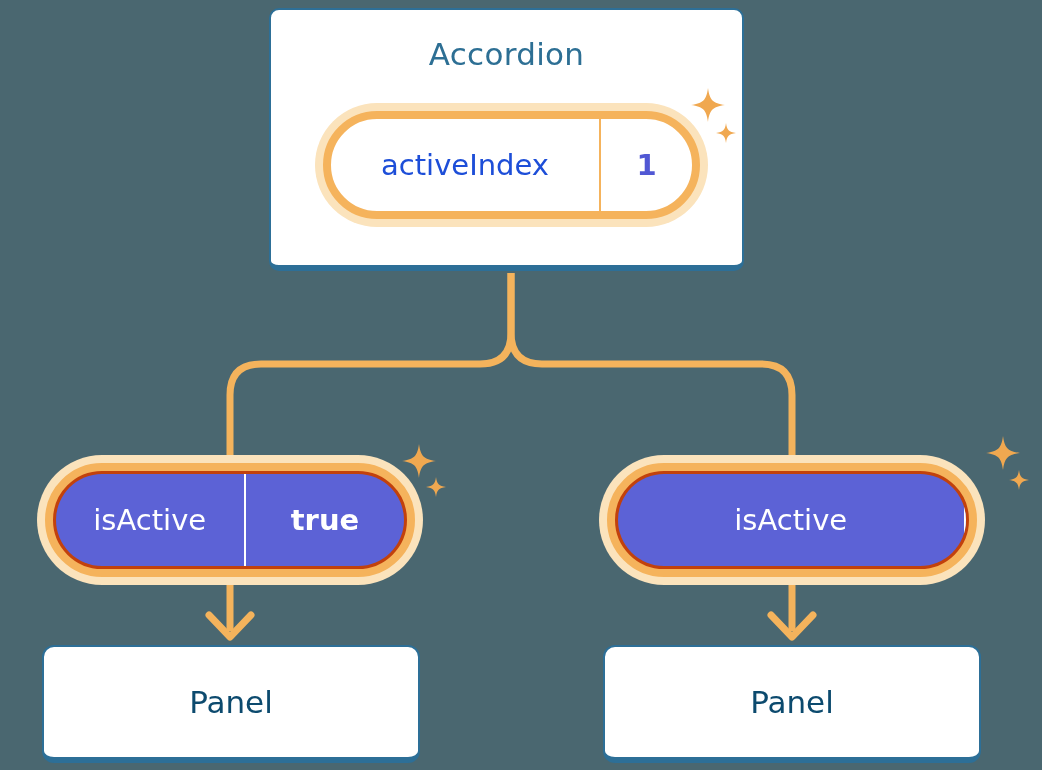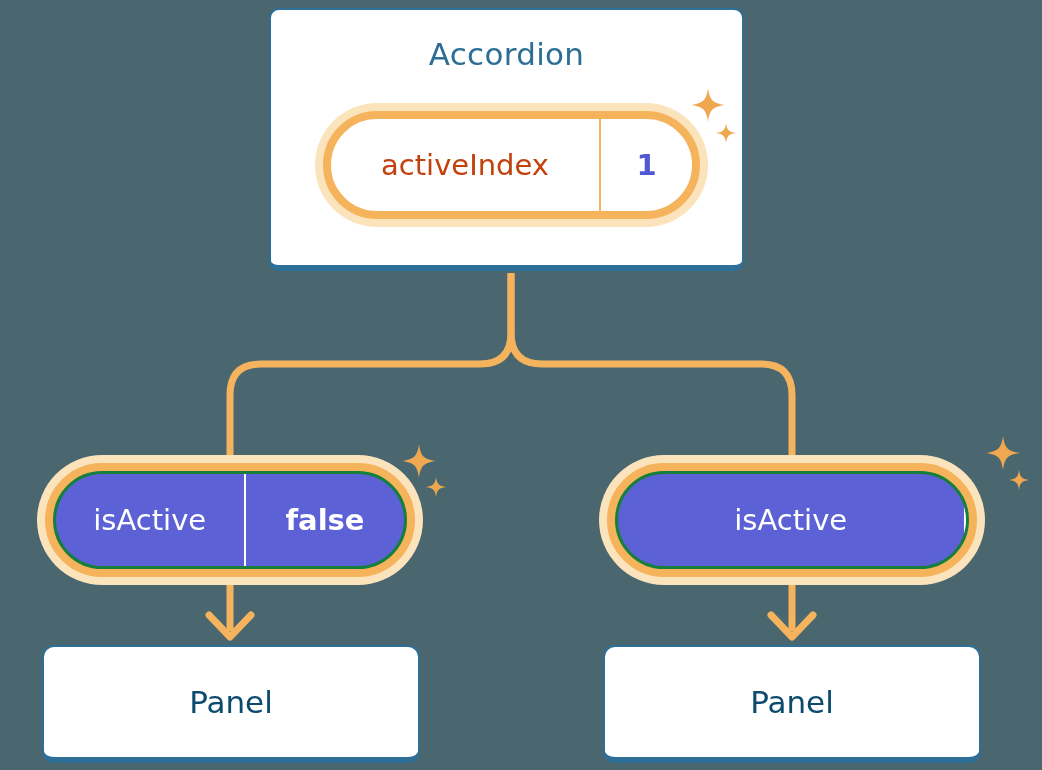--- a/index.html
+++ b/index.html
@@ -34,30 +34,30 @@
   #panel-right { left:603px; top:645px; width:378px; height:118px; }
 
   .pill {
     position:absolute; z-index:3; background:#FFFFFF;
     border:8px solid #F5B35C; box-shadow:0 0 0 8px #FBE3BC;
     display:flex; align-items:stretch;
   }
   #root-pill { left:323px; top:111px; width:377px; height:108px; border-radius:54px; }
   #root-pill .pill-name {
     flex:1; display:flex; align-items:center; justify-content:center;
-    font-size:29px; color:#c2410c;
+    font-size:29px; color:#1d4ed8;
   }
   #root-pill .pill-divider { width:2px; background:#F5B35C; }
   #root-pill .pill-value {
     width:91px; display:flex; align-items:center; justify-content:center;
     font-size:29px; font-weight:bold; color:#5158D4;
   }
 
   .purple-pill {
-    position:absolute; z-index:3; background:#15803d;
+    position:absolute; z-index:3; background:#c2410c;
     border:8px solid #F5B35C; box-shadow:0 0 0 8px #FBE3BC;
     border-radius:57px;
   }
   #state-pill-left  { left:45px;  top:463px; width:370px; height:114px; }
   #state-pill-right { left:607px; top:463px; width:370px; height:114px; }
   .purple-inner {
     position:absolute; inset:3px; border-radius:46px;
     background:#5C62D6; display:flex; align-items:stretch; overflow:hidden;
   }
   .purple-inner .pill-name {
@@ -101,21 +101,21 @@
   <div class="pill" id="root-pill">
     <div class="pill-name">activeIndex</div>
     <div class="pill-divider"></div>
     <div class="pill-value">1</div>
   </div>
 
   <div class="purple-pill" id="state-pill-left">
     <div class="purple-inner">
       <div class="pill-name">isActive</div>
       <div class="pill-divider"></div>
-      <div class="pill-value">false</div>
+      <div class="pill-value">true</div>
     </div>
   </div>
 
   <div class="purple-pill" id="state-pill-right">
     <div class="purple-inner">
       <div class="pill-name">isActive</div>
       <div class="pill-divider"></div>
     </div>
   </div>
 

